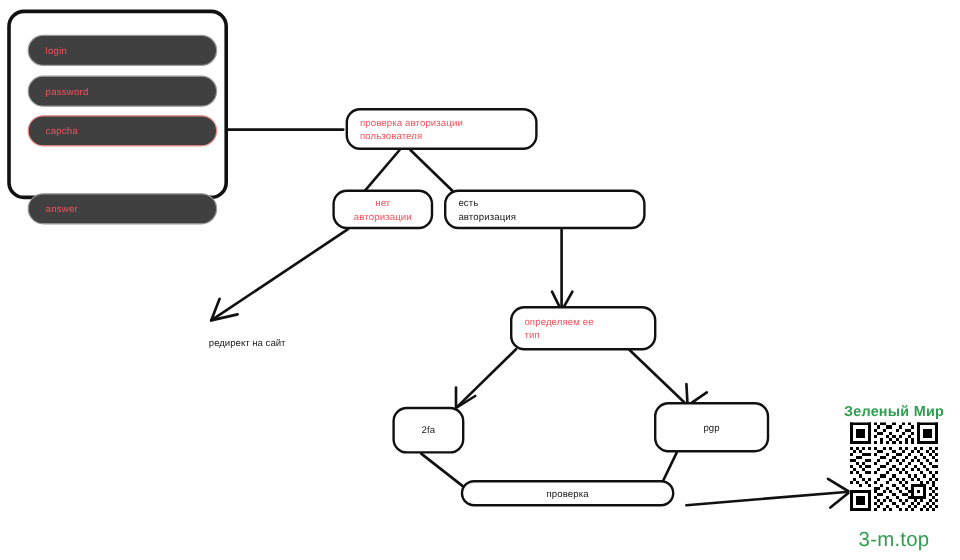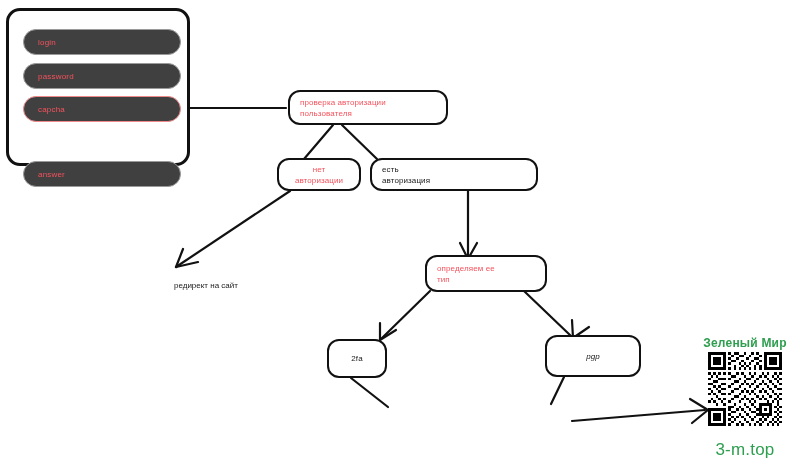--- a/index.html
+++ b/index.html
@@ -190,24 +190,27 @@
 
   <div class="node red" style="left:425px; top:255px; width:122px; height:37px;">
     <span class="label">определяем ее
 тип</span>
   </div>
 
   <div class="node dark center" style="left:327px; top:339px; width:60px; height:39px;">
     <span class="label">2fa</span>
   </div>
 
-  <div class="node dark center" style="left:545px; top:335px; width:96px; height:42px;font-style:italic;">
+  <div class="node dark center" style="left:545px; top:335px; width:96px; height:42px;">
     <span class="label">pgp</span>
   </div>
 
+  <div class="node dark center" style="left:384px; top:400px; width:178px; height:22px;">
+    <span class="label">проверка</span>
+  </div>
 
   <div class="caption" style="left:138px; top:281px;margin-left:36px;">редирект на сайт</div>
 
   <div id="watermark">
     <div id="wm-title">Зеленый Мир</div>
     <svg id="qr" viewBox="0 0 29 29" shape-rendering="crispEdges" xmlns="http://www.w3.org/2000/svg">
       <rect x="0" y="0" width="29" height="29" fill="#ffffff"></rect>
       <g fill="#000000">
 
         <rect x="0" y="0" width="7" height="1"></rect>

